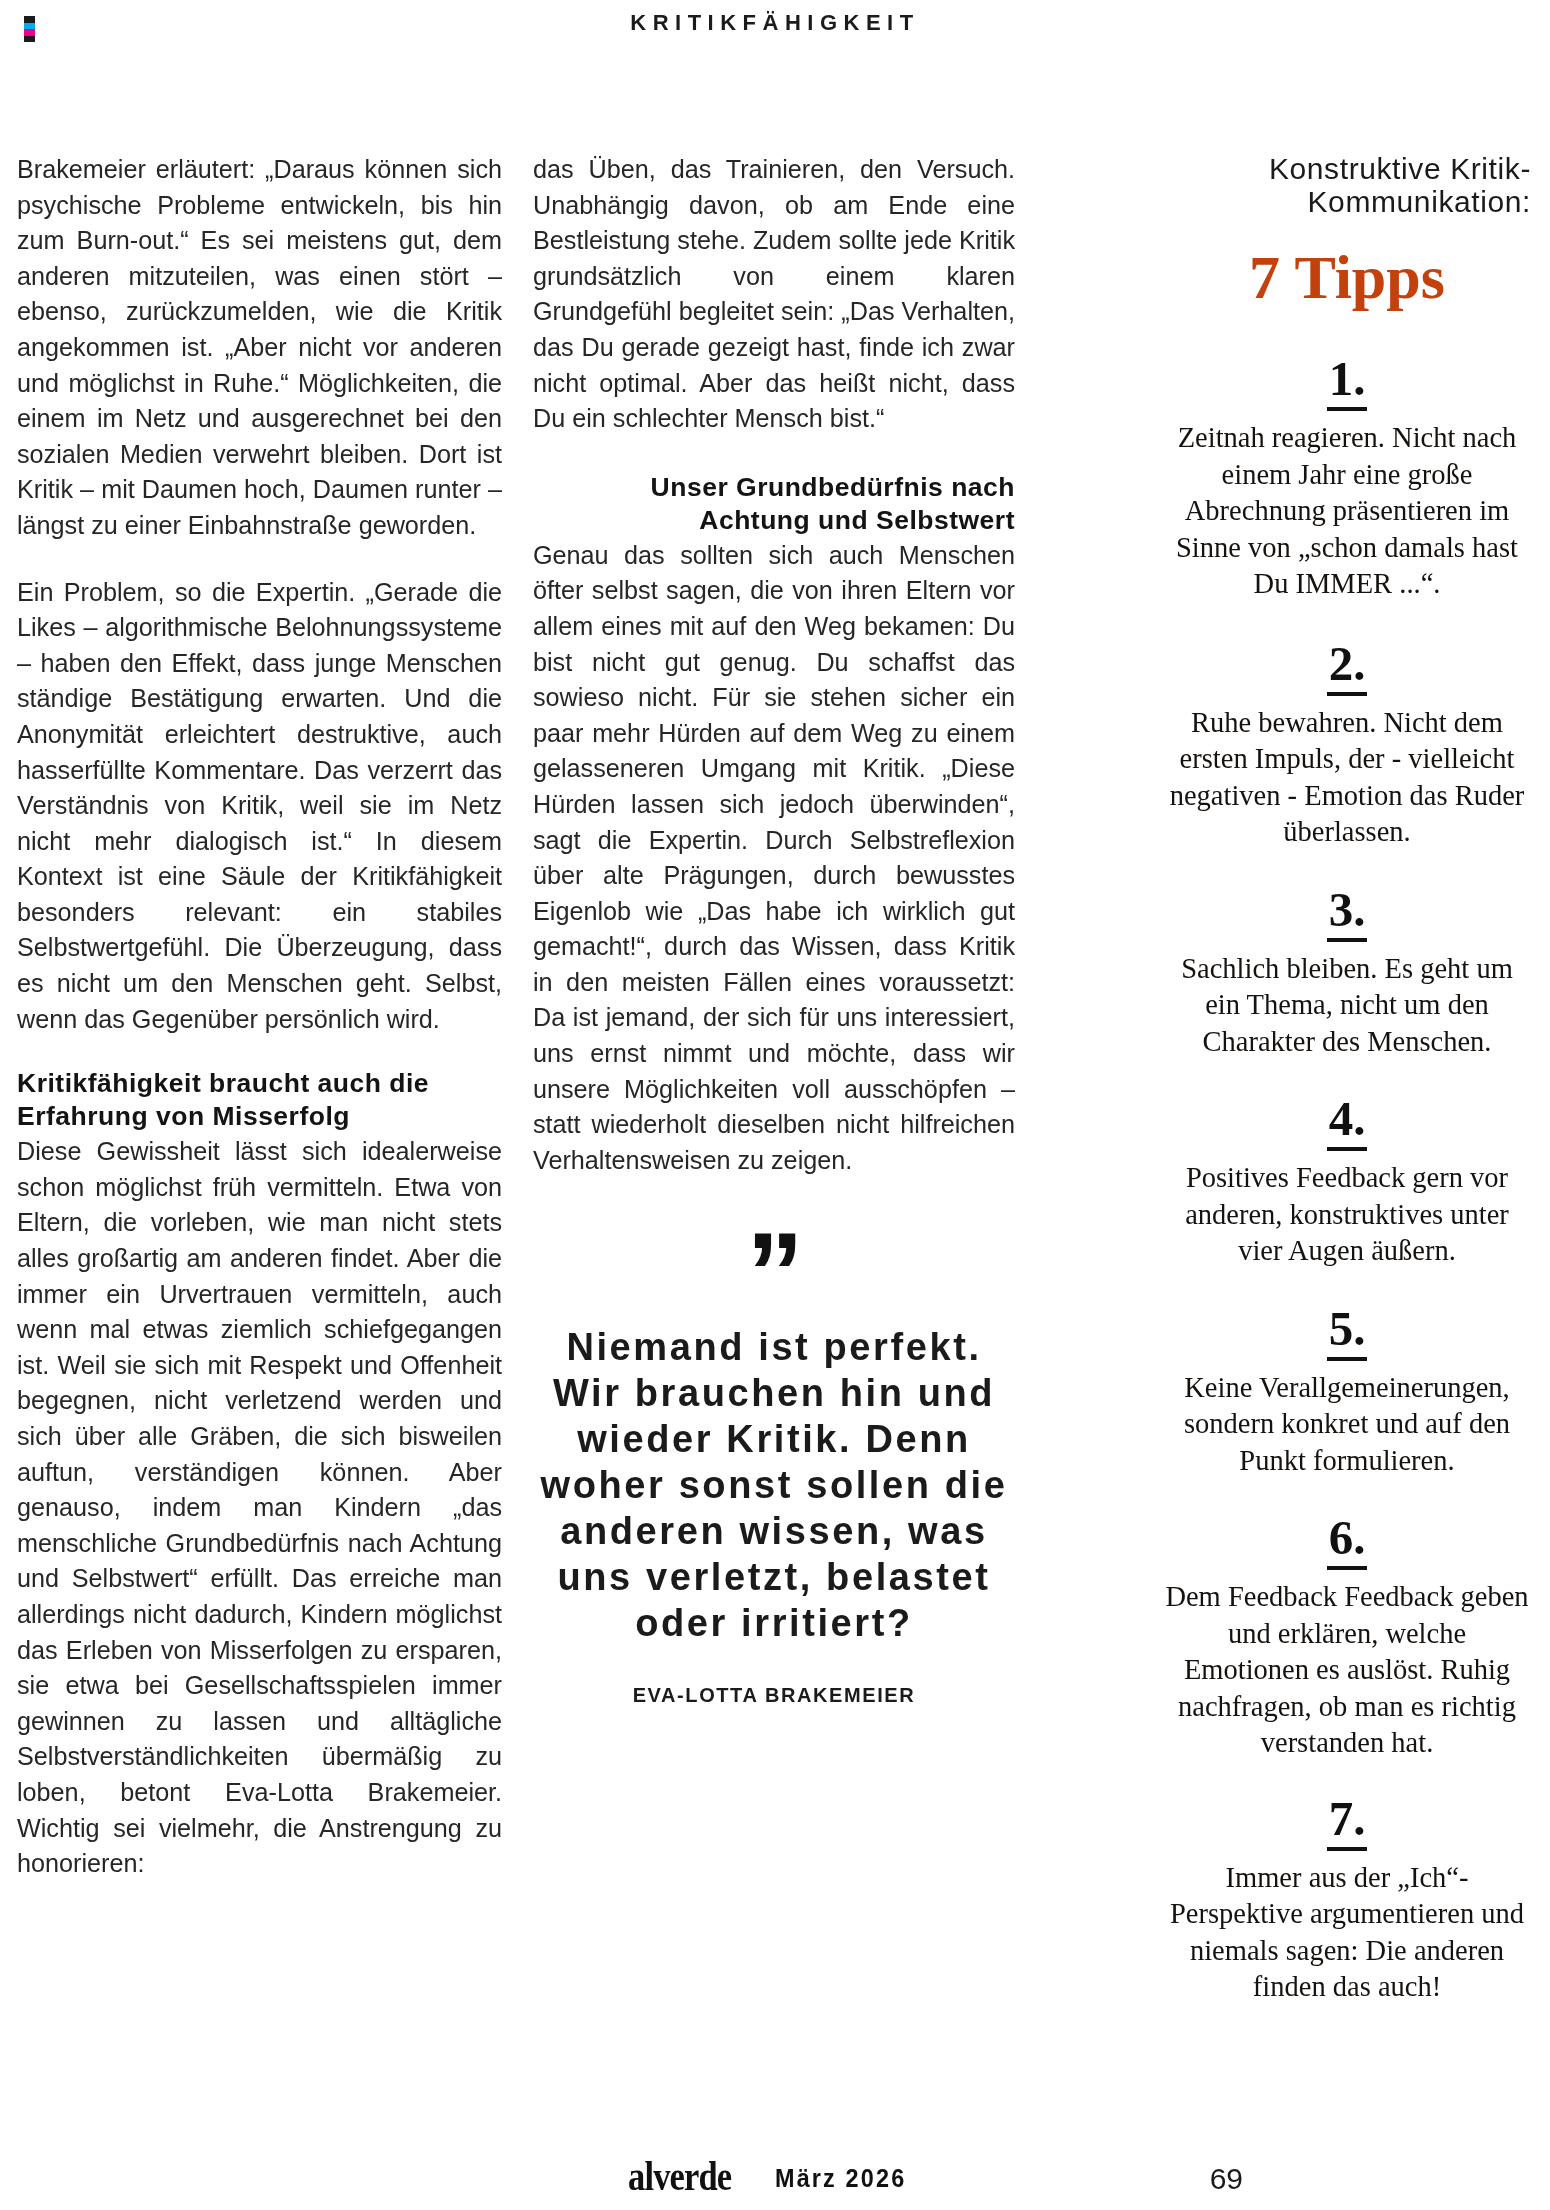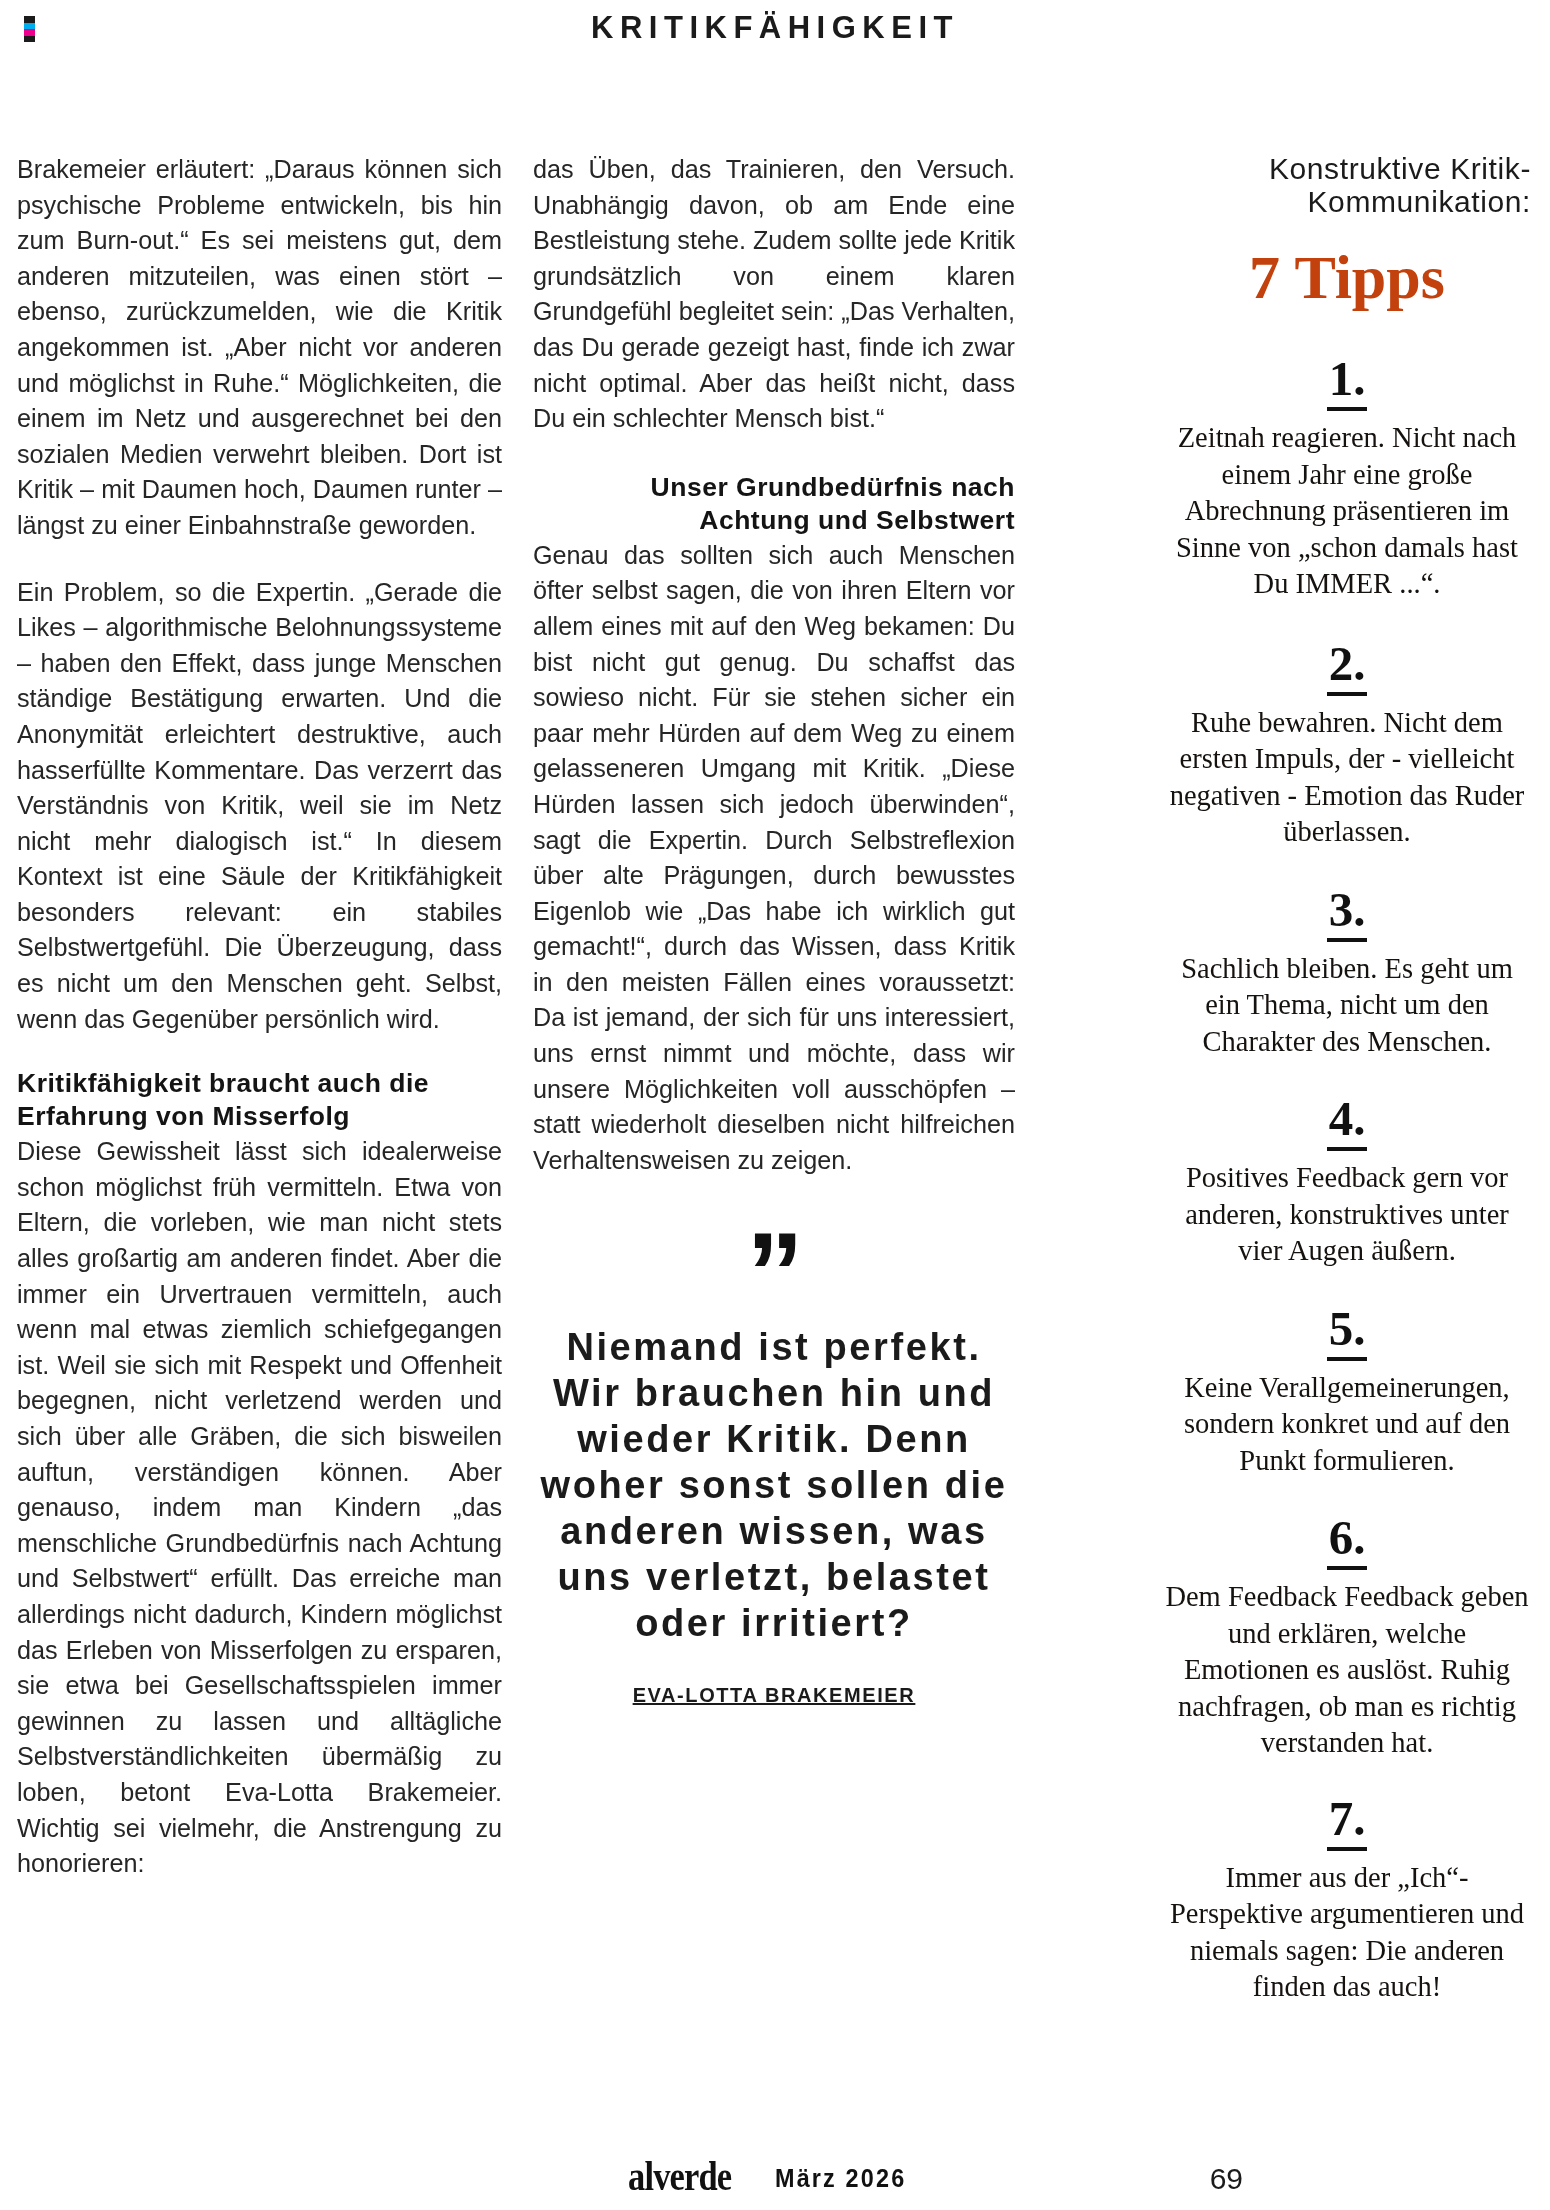--- a/index.html
+++ b/index.html
@@ -32,21 +32,21 @@
   .reg-y { background: #ec008c; }
   .reg-k { background: #1b1b1b; }
 
   
   .running-head {
     position: absolute;
     left: 0;
     top: 10px;
     width: 1550px;
     text-align: center;
-    font-size: 31px;
+    font-size: 22px;
     font-weight: 700;
     letter-spacing: 6.5px;
     color: #1b1b1b;
   }
 
   
   .page {
     position: absolute;
     left: 0;
     top: 152px;
@@ -104,21 +104,20 @@
     color: #1b1b1b;
     margin: 14px 0 0 0;
   }
   .quote-attrib {
     margin-top: 38px;
     font-size: 20px;
     font-weight: 700;
     letter-spacing: 1.6px;
     color: #1b1b1b;
     text-align: center;
-    text-decoration: underline;
   }
 
   
   .tips-kicker {
     font-size: 30px;
     line-height: 33px;
     text-align: right;
     letter-spacing: 0.6px;
     color: #1b1b1b;
     margin: 0;

